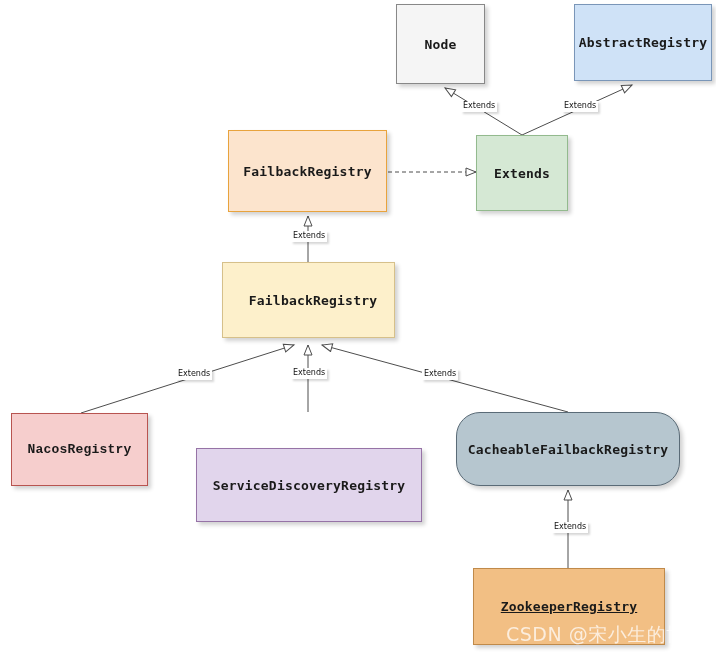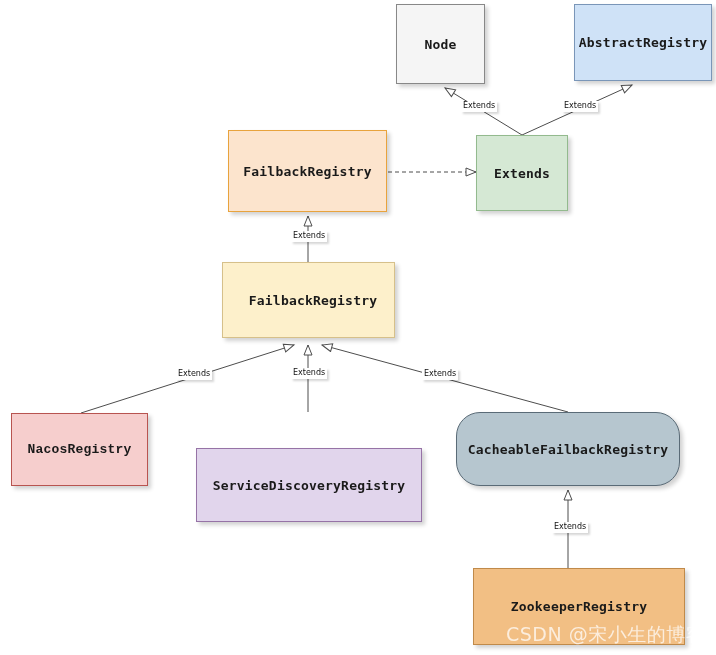--- a/index.html
+++ b/index.html
@@ -109,21 +109,21 @@
   </svg>
 
   <div class="node" style="left: 396px; top: 4px; width: 89px; height: 80px; background: rgb(245, 245, 245); border-color: rgb(136, 136, 136);">Node</div>
   <div class="node" style="left: 574px; top: 4px; width: 138px; height: 77px; background: rgb(207, 226, 247); border-color: rgb(122, 150, 184);">AbstractRegistry</div>
   <div class="node" style="left: 228px; top: 130px; width: 159px; height: 82px; background: rgb(252, 228, 205); border-color: rgb(232, 163, 61);">FailbackRegistry</div>
   <div class="node" style="left: 476px; top: 135px; width: 92px; height: 76px; background: rgb(213, 232, 212); border-color: rgb(147, 186, 142);">Extends</div>
   <div class="node" style="left: 222px; top: 262px; width: 173px; height: 76px; background: rgb(253, 240, 203); border-color: rgb(214, 192, 138); padding-left: 15px;">FailbackRegistry</div>
   <div class="node" style="left: 11px; top: 413px; width: 137px; height: 73px; background: rgb(246, 206, 205); border-color: rgb(184, 84, 80); font-family: Liberation Mono, monospace;">NacosRegistry</div>
   <div class="node" style="left: 196px; top: 412px; width: 226px; height: 74px; background: rgb(225, 213, 236); border-color: rgb(150, 115, 166); margin-top: 36px;">ServiceDiscoveryRegistry</div>
   <div class="node" style="left: 456px; top: 412px; width: 224px; height: 74px; background: rgb(182, 198, 207); border-color: rgb(90, 107, 119); border-radius: 24px;">CacheableFailbackRegistry</div>
-  <div class="node" style="left: 473px; top: 568px; width: 212px; height: 77px; background: rgb(242, 191, 132); border-color: rgb(192, 138, 74);">ZookeeperRegistry</div>
+  <div class="node" style="left: 473px; top: 568px; width: 192px; height: 77px; background: rgb(242, 191, 132); border-color: rgb(192, 138, 74); text-decoration: underline;">ZookeeperRegistry</div>
 
   <div class="edge-label" style="left: 461px; top: 101px;">Extends</div>
   <div class="edge-label" style="left: 562px; top: 101px;">Extends</div>
   <div class="edge-label" style="left: 291px; top: 231px;">Extends</div>
   <div class="edge-label" style="left: 176px; top: 369px;">Extends</div>
   <div class="edge-label" style="left: 291px; top: 368px;">Extends</div>
   <div class="edge-label" style="left: 422px; top: 369px;">Extends</div>
   <div class="edge-label" style="left: 552px; top: 522px;">Extends</div>
 
   <div id="watermark">CSDN @宋小生的博客</div>

